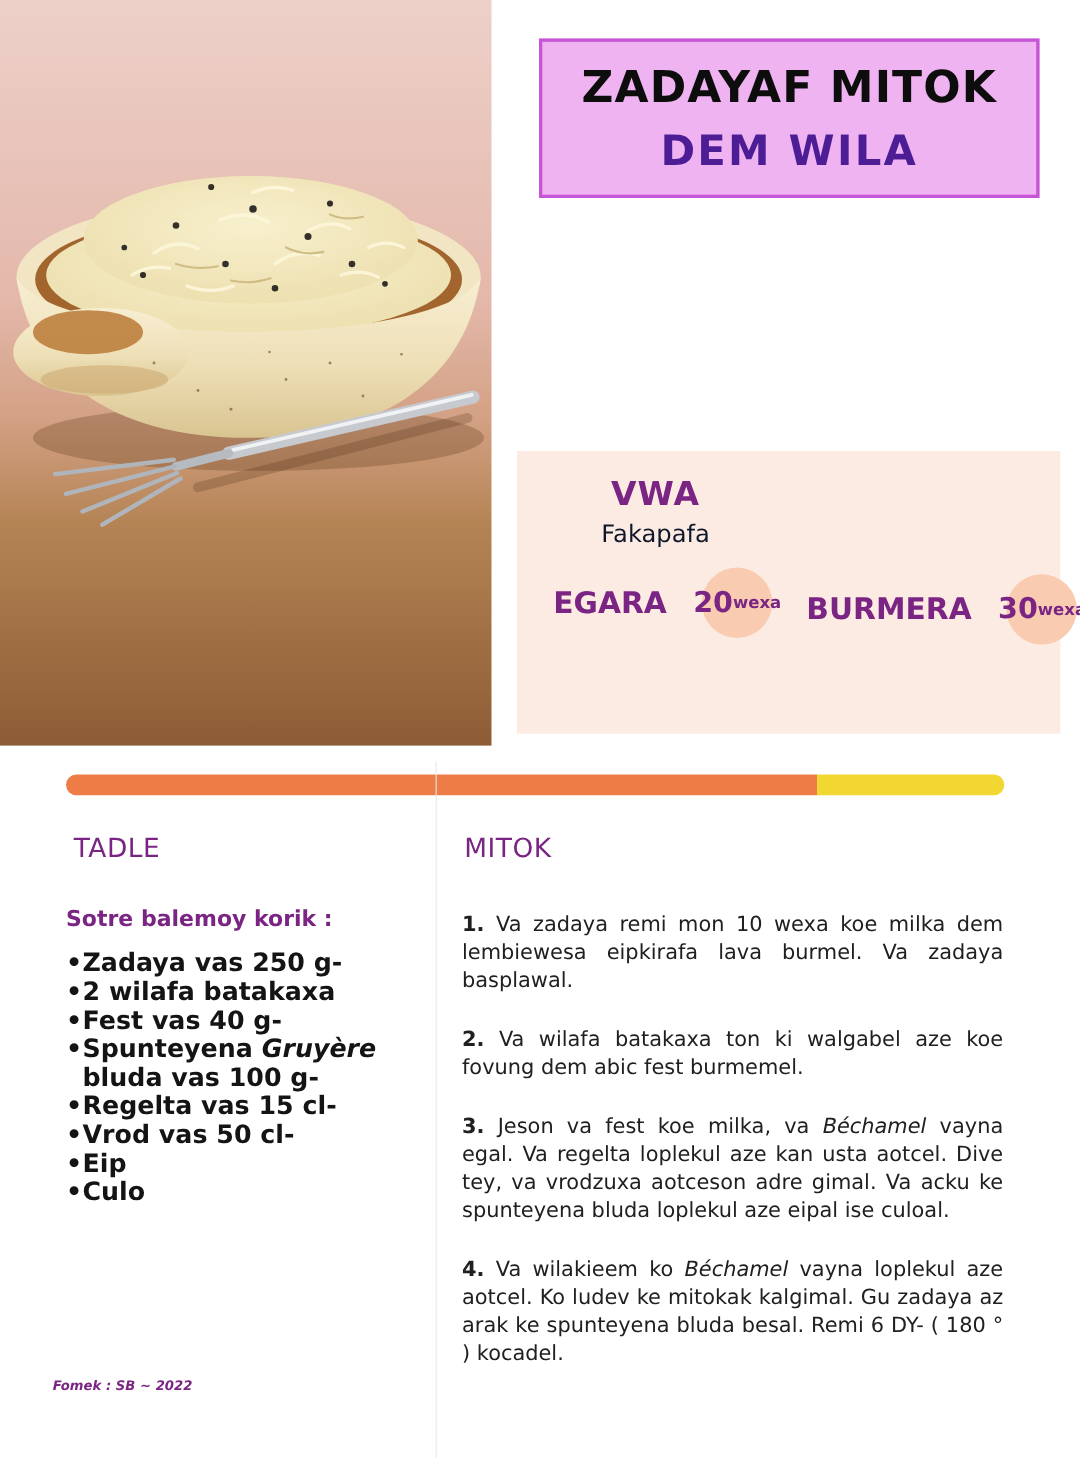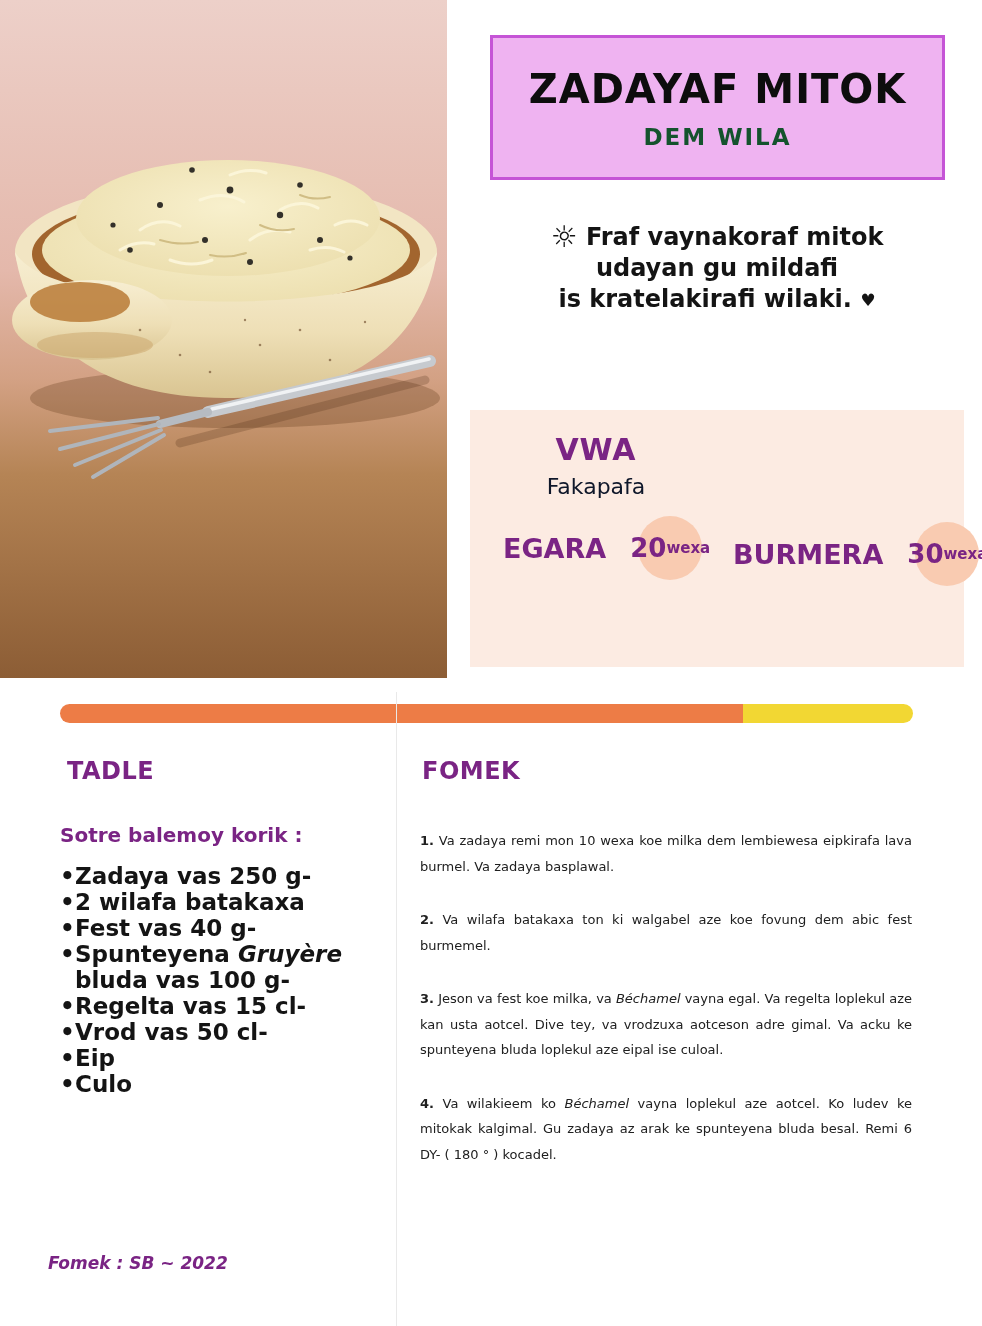--- a/index.html
+++ b/index.html
@@ -12,21 +12,21 @@
   
   .photo { position:absolute; left:0; top:0; width:447px; height:678px; }
 
   
   .title-box {
     position:absolute; left:490px; top:35px; width:455px; height:145px;
     background:#efb3f1; border:3px solid #c554d6;
     display:flex; flex-direction:column; align-items:center; justify-content:center; gap:12px;
   }
   .title-line1 { font-size:40px; font-weight:bold; letter-spacing:1px; color:#0d0d0d; white-space:nowrap; }
-  .title-line2 { font-size:23px; font-weight:bold; letter-spacing:2px; color:#14532d; white-space:nowrap; }
+  .title-line2 { font-size:38px; font-weight:bold; letter-spacing:2px; color:#4c1d95; white-space:nowrap; }
 
   
   .intro {
     position:absolute; left:470px; top:221px; width:494px; text-align:center;
     font-size:24px; font-weight:bold; color:#141414; line-height:31px;
   }
   .sun { font-size:30px; font-weight:normal; vertical-align:-2px; }
   .heart { font-size:17px; vertical-align:1px; }
 
   
@@ -50,38 +50,38 @@
   .divider-bar {
     position:absolute; left:60px; top:704px; width:853px; height:19px; border-radius:10px;
     background:linear-gradient(90deg,#ed7c46 0,#ed7c46 683px,#f2d733 683px,#f2d733 100%);
   }
 
   
   .col-divider { position:absolute; left:396px; top:692px; width:1px; height:634px; background:#e9e9e9; }
 
   
   .ingredients { position:absolute; left:60px; top:757px; width:330px; }
-  .col-heading { font-size:24px; font-weight:bold; color:#7a2484; letter-spacing:0.5px; line-height:28px; }
+  .col-heading { font-size:24px; font-weight:normal; color:#7a2484; letter-spacing:0.5px; line-height:28px; }
   .ingredients .col-heading { margin-left:7px; }
   .ing-sub { margin-top:37px; font-size:20px; font-weight:bold; color:#7a2484; line-height:26px; }
   .ing-list { margin-top:15px; list-style:none; font-size:23px; font-weight:bold; color:#141414; line-height:26px; }
   .ing-list li { padding-left:15px; position:relative; }
   .ing-list li::before { content:"\2022"; position:absolute; left:0; }
   .it { font-style:italic; }
 
   
   .steps { position:absolute; left:420px; top:757px; width:492px; }
   .steps .col-heading { margin-left:2px; margin-bottom:43px; }
-  .step-para { margin:0 0 28px 0; font-size:13px; line-height:25.5px; color:#202020; text-align:justify; }
+  .step-para { margin:0 0 28px 0; font-size:19px; line-height:25.5px; color:#202020; text-align:justify; }
   .step-num { font-weight:bold; }
 
   
   .footer {
     position:absolute; left:48px; top:1253px;
-    font-size:17px; font-weight:bold; font-style:italic; color:#7a2484;
+    font-size:12px; font-weight:bold; font-style:italic; color:#7a2484;
   }
 </style>
 </head>
 <body>
 
 <div class="page">
 
   <div class="photo">
     <svg width="447" height="678" viewBox="0 0 447 678" xmlns="http://www.w3.org/2000/svg">
       <defs>
@@ -178,27 +178,20 @@
         <path d="M164,435 L93,477" stroke="#b0b5bb" stroke-width="4"></path>
       </g>
     </svg>
   </div>
 
   <div class="title-box">
     <div class="title-line1">ZADAYAF MITOK</div>
     <div class="title-line2">DEM WILA</div>
   </div>
 
-  <div class="intro">
-    <span class="sun">☼</span>
-    <span>Fraf vaynakoraf mitok</span><br>
-    <span>udayan gu mildafi</span><br>
-    <span>is kratelakirafi wilaki.</span>
-    <span class="heart">♥</span>
-  </div>
 
   <div class="info-box">
     <div class="vwa-head">
       <div class="vwa-title">VWA</div>
       <div class="vwa-sub">Fakapafa</div>
     </div>
 
     <div class="stat stat-egara">
       <span class="stat-label">EGARA</span>
       <span class="stat-badge">
@@ -228,21 +221,21 @@
       <li><span>Fest vas 40 g-</span><span class="it"></span><span></span></li>
       <li><span>Spunteyena </span><span class="it">Gruyère</span><span> bluda vas 100 g-</span></li>
       <li><span>Regelta vas 15 cl-</span><span class="it"></span><span></span></li>
       <li><span>Vrod vas 50 cl-</span><span class="it"></span><span></span></li>
       <li><span>Eip</span><span class="it"></span><span></span></li>
       <li><span>Culo</span><span class="it"></span><span></span></li>
     </ul>
   </div>
 
   <div class="steps">
-    <div class="col-heading">FOMEK</div>
+    <div class="col-heading">MITOK</div>
     <p class="step-para"><span class="step-num">1.</span><span> Va zadaya remi mon 10 wexa koe milka dem lembiewesa eipkirafa lava burmel. Va zadaya basplawal.</span><span class="it"></span><span></span></p>
     <p class="step-para"><span class="step-num">2.</span><span> Va wilafa batakaxa ton ki walgabel aze koe fovung dem abic fest burmemel.</span><span class="it"></span><span></span></p>
     <p class="step-para"><span class="step-num">3.</span><span> Jeson va fest koe milka, va </span><span class="it">Béchamel</span><span> vayna egal. Va regelta loplekul aze kan usta aotcel. Dive tey, va vrodzuxa aotceson adre gimal. Va acku ke spunteyena bluda loplekul aze eipal ise culoal.</span></p>
     <p class="step-para"><span class="step-num">4.</span><span> Va wilakieem ko </span><span class="it">Béchamel</span><span> vayna loplekul aze aotcel. Ko ludev ke mitokak kalgimal. Gu zadaya az arak ke spunteyena bluda besal. Remi 6 DY- ( 180 ° ) kocadel.</span></p>
   </div>
 
   <div class="footer">Fomek : SB ~ 2022</div>
 
 </div>
 

